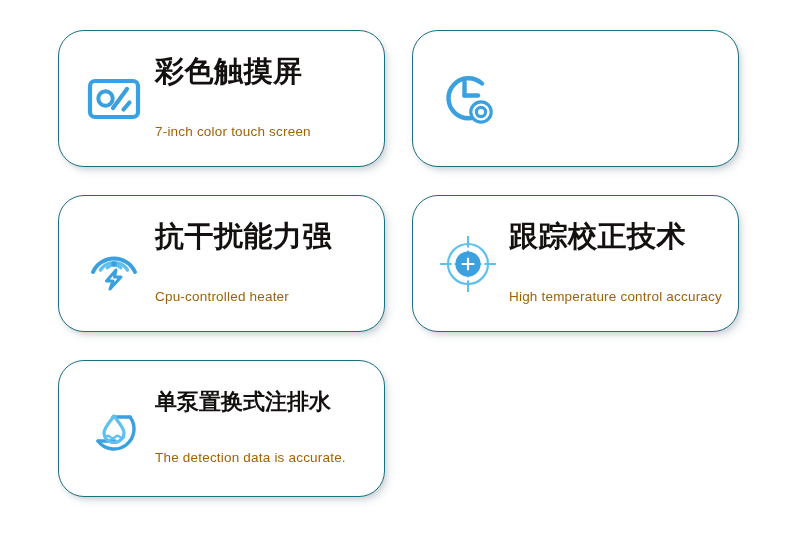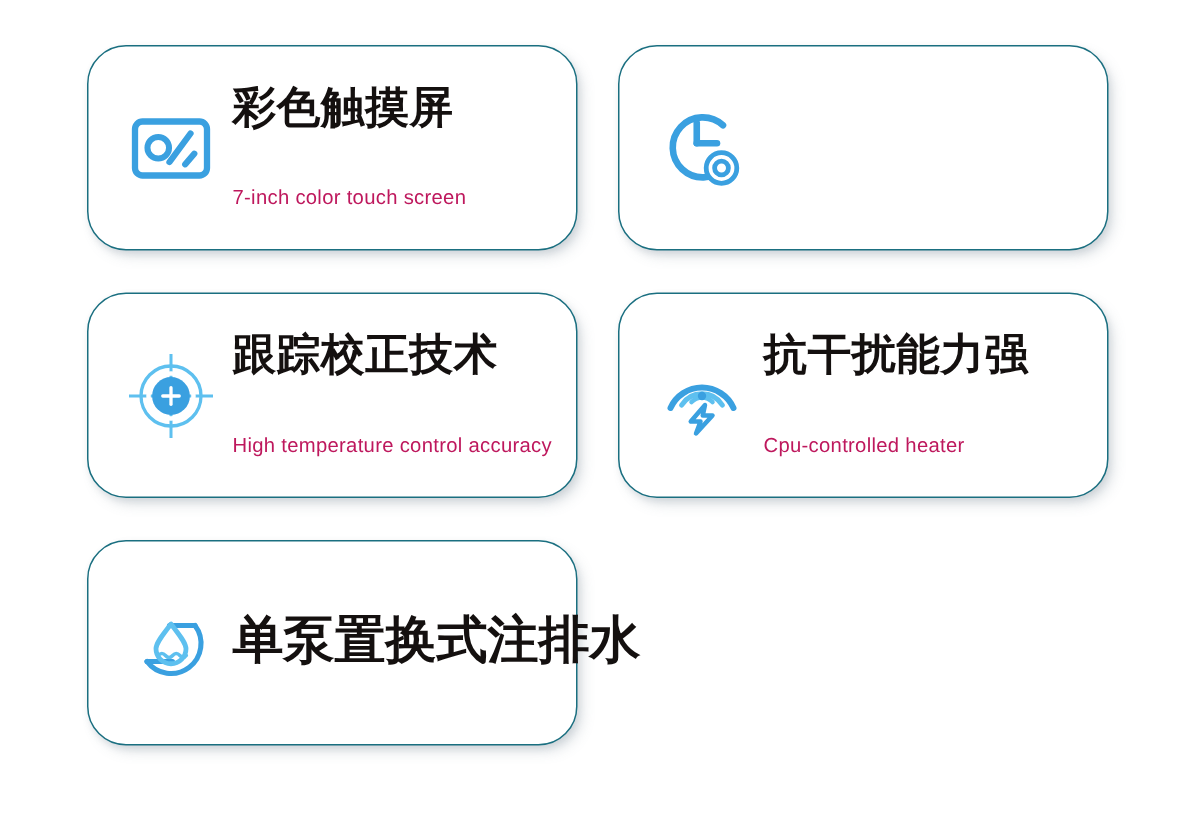--- a/index.html
+++ b/index.html
@@ -61,28 +61,28 @@
   .title {
     font-family: "DejaVu Serif", "Liberation Serif", serif;
     font-weight: bold;
     font-size: 29px;
     line-height: 1.12;
     color: #14100f;
     letter-spacing: 0.5px;
     white-space: nowrap;
   }
   .title.narrow {
-    font-size: 34px;
+    font-size: 22px;
     letter-spacing: 0px;
   }
   .subtitle {
     font-family: "Liberation Sans", "DejaVu Sans", sans-serif;
     font-size: 13.5px;
     line-height: 1.2;
-    color: #be185d;
+    color: #a16207;
     margin-top: 7px;
     white-space: nowrap;
     letter-spacing: 0.2px;
   }
 </style>
 </head>
 <body>
 
 <div class="grid">
 
@@ -109,61 +109,62 @@
         <line x1="24.5" y1="24.5" x2="38" y2="24.5" stroke="#3aa0e0" stroke-width="4.4" stroke-linecap="round"></line>
         <circle cx="41" cy="41" r="11" fill="#ffffff"></circle>
         <circle cx="41" cy="41" r="10.2" fill="none" stroke="#3aa0e0" stroke-width="3.2"></circle>
         <circle cx="41" cy="41" r="4.6" fill="none" stroke="#3aa0e0" stroke-width="3.2"></circle>
       </svg>
     </div>
   </div>
 
   <div class="card">
     <div class="icon-wrap">
+      <svg width="56" height="56" viewBox="0 0 56 56">
+        <path d="M7 36 A23 23 0 0 1 49 36" fill="none" stroke="#3aa0e0" stroke-width="4" stroke-linecap="round"></path>
+        <path d="M14.5 34 A16 16 0 0 1 41.5 34" fill="none" stroke="#5ec0ef" stroke-width="3.4" stroke-linecap="round"></path>
+        <path d="M21 32 A9.5 9.5 0 0 1 35 32" fill="none" stroke="#5ec0ef" stroke-width="3" stroke-linecap="round"></path>
+        <circle cx="28" cy="28" r="2.8" fill="#3aa0e0"></circle>
+        <path d="M30 34 L20.5 45 L27 45 L24 53 L35 41 L28.5 41 Z" fill="none" stroke="#3aa0e0" stroke-width="3" stroke-linejoin="round"></path>
+      </svg>
+    </div>
+    <div class="text-wrap">
+      <div class="title">抗干扰能力强</div>
+      <div class="subtitle">Cpu-controlled heater</div>
+    </div>
+  </div>
+
+  <div class="card">
+    <div class="icon-wrap">
       <svg width="58" height="58" viewBox="0 0 58 58">
         <line x1="29" y1="1" x2="29" y2="57" stroke="#5ec0ef" stroke-width="2"></line>
         <line x1="1" y1="29" x2="57" y2="29" stroke="#5ec0ef" stroke-width="2"></line>
         <circle cx="29" cy="29" r="20" fill="none" stroke="#5ec0ef" stroke-width="2.2"></circle>
         <circle cx="29" cy="29" r="15" fill="none" stroke="#ffffff" stroke-width="3"></circle>
         <circle cx="29" cy="29" r="12.6" fill="#3aa0e0"></circle>
         <line x1="29" y1="23.5" x2="29" y2="34.5" stroke="#ffffff" stroke-width="2.2" stroke-linecap="round"></line>
         <line x1="23.5" y1="29" x2="34.5" y2="29" stroke="#ffffff" stroke-width="2.2" stroke-linecap="round"></line>
       </svg>
     </div>
     <div class="text-wrap">
       <div class="title">跟踪校正技术</div>
       <div class="subtitle">High temperature control accuracy</div>
     </div>
   </div>
 
-  <div class="card">
-    <div class="icon-wrap">
-      <svg width="56" height="56" viewBox="0 0 56 56">
-        <path d="M7 36 A23 23 0 0 1 49 36" fill="none" stroke="#3aa0e0" stroke-width="4" stroke-linecap="round"></path>
-        <path d="M14.5 34 A16 16 0 0 1 41.5 34" fill="none" stroke="#5ec0ef" stroke-width="3.4" stroke-linecap="round"></path>
-        <path d="M21 32 A9.5 9.5 0 0 1 35 32" fill="none" stroke="#5ec0ef" stroke-width="3" stroke-linecap="round"></path>
-        <circle cx="28" cy="28" r="2.8" fill="#3aa0e0"></circle>
-        <path d="M30 34 L20.5 45 L27 45 L24 53 L35 41 L28.5 41 Z" fill="none" stroke="#3aa0e0" stroke-width="3" stroke-linejoin="round"></path>
-      </svg>
-    </div>
-    <div class="text-wrap">
-      <div class="title">抗干扰能力强</div>
-      <div class="subtitle">Cpu-controlled heater</div>
-    </div>
-  </div>
-
 
   <div class="card">
     <div class="icon-wrap">
       <svg width="56" height="56" viewBox="0 0 56 56">
         <path d="M44 16 A19 19 0 1 1 12 40" fill="none" stroke="#3aa0e0" stroke-width="3.4" stroke-linecap="round"></path>
         <line x1="44" y1="16" x2="27" y2="16" stroke="#3aa0e0" stroke-width="3.4" stroke-linecap="round"></line>
         <line x1="12" y1="40" x2="29" y2="40" stroke="#3aa0e0" stroke-width="3.4" stroke-linecap="round"></line>
         <path d="M28 15 C22 23 18 27.5 18 31.5 a10 10 0 0 0 20 0 C38 27.5 34 23 28 15 Z" fill="none" stroke="#5ec0ef" stroke-width="3.2" stroke-linejoin="round"></path>
         <path d="M19.5 36 q2.4 -2.6 4.8 0 q2.4 2.6 4.8 0 q2.4 -2.6 4.8 0 q2.4 2.6 4.3 0" fill="none" stroke="#5ec0ef" stroke-width="2.4" stroke-linecap="round"></path>
       </svg>
     </div>
     <div class="text-wrap">
       <div class="title narrow">单泵置换式注排水</div>
+      <div class="subtitle">The detection data is accurate.</div>
     </div>
   </div>
 
 </div>
 
 </body></html>

